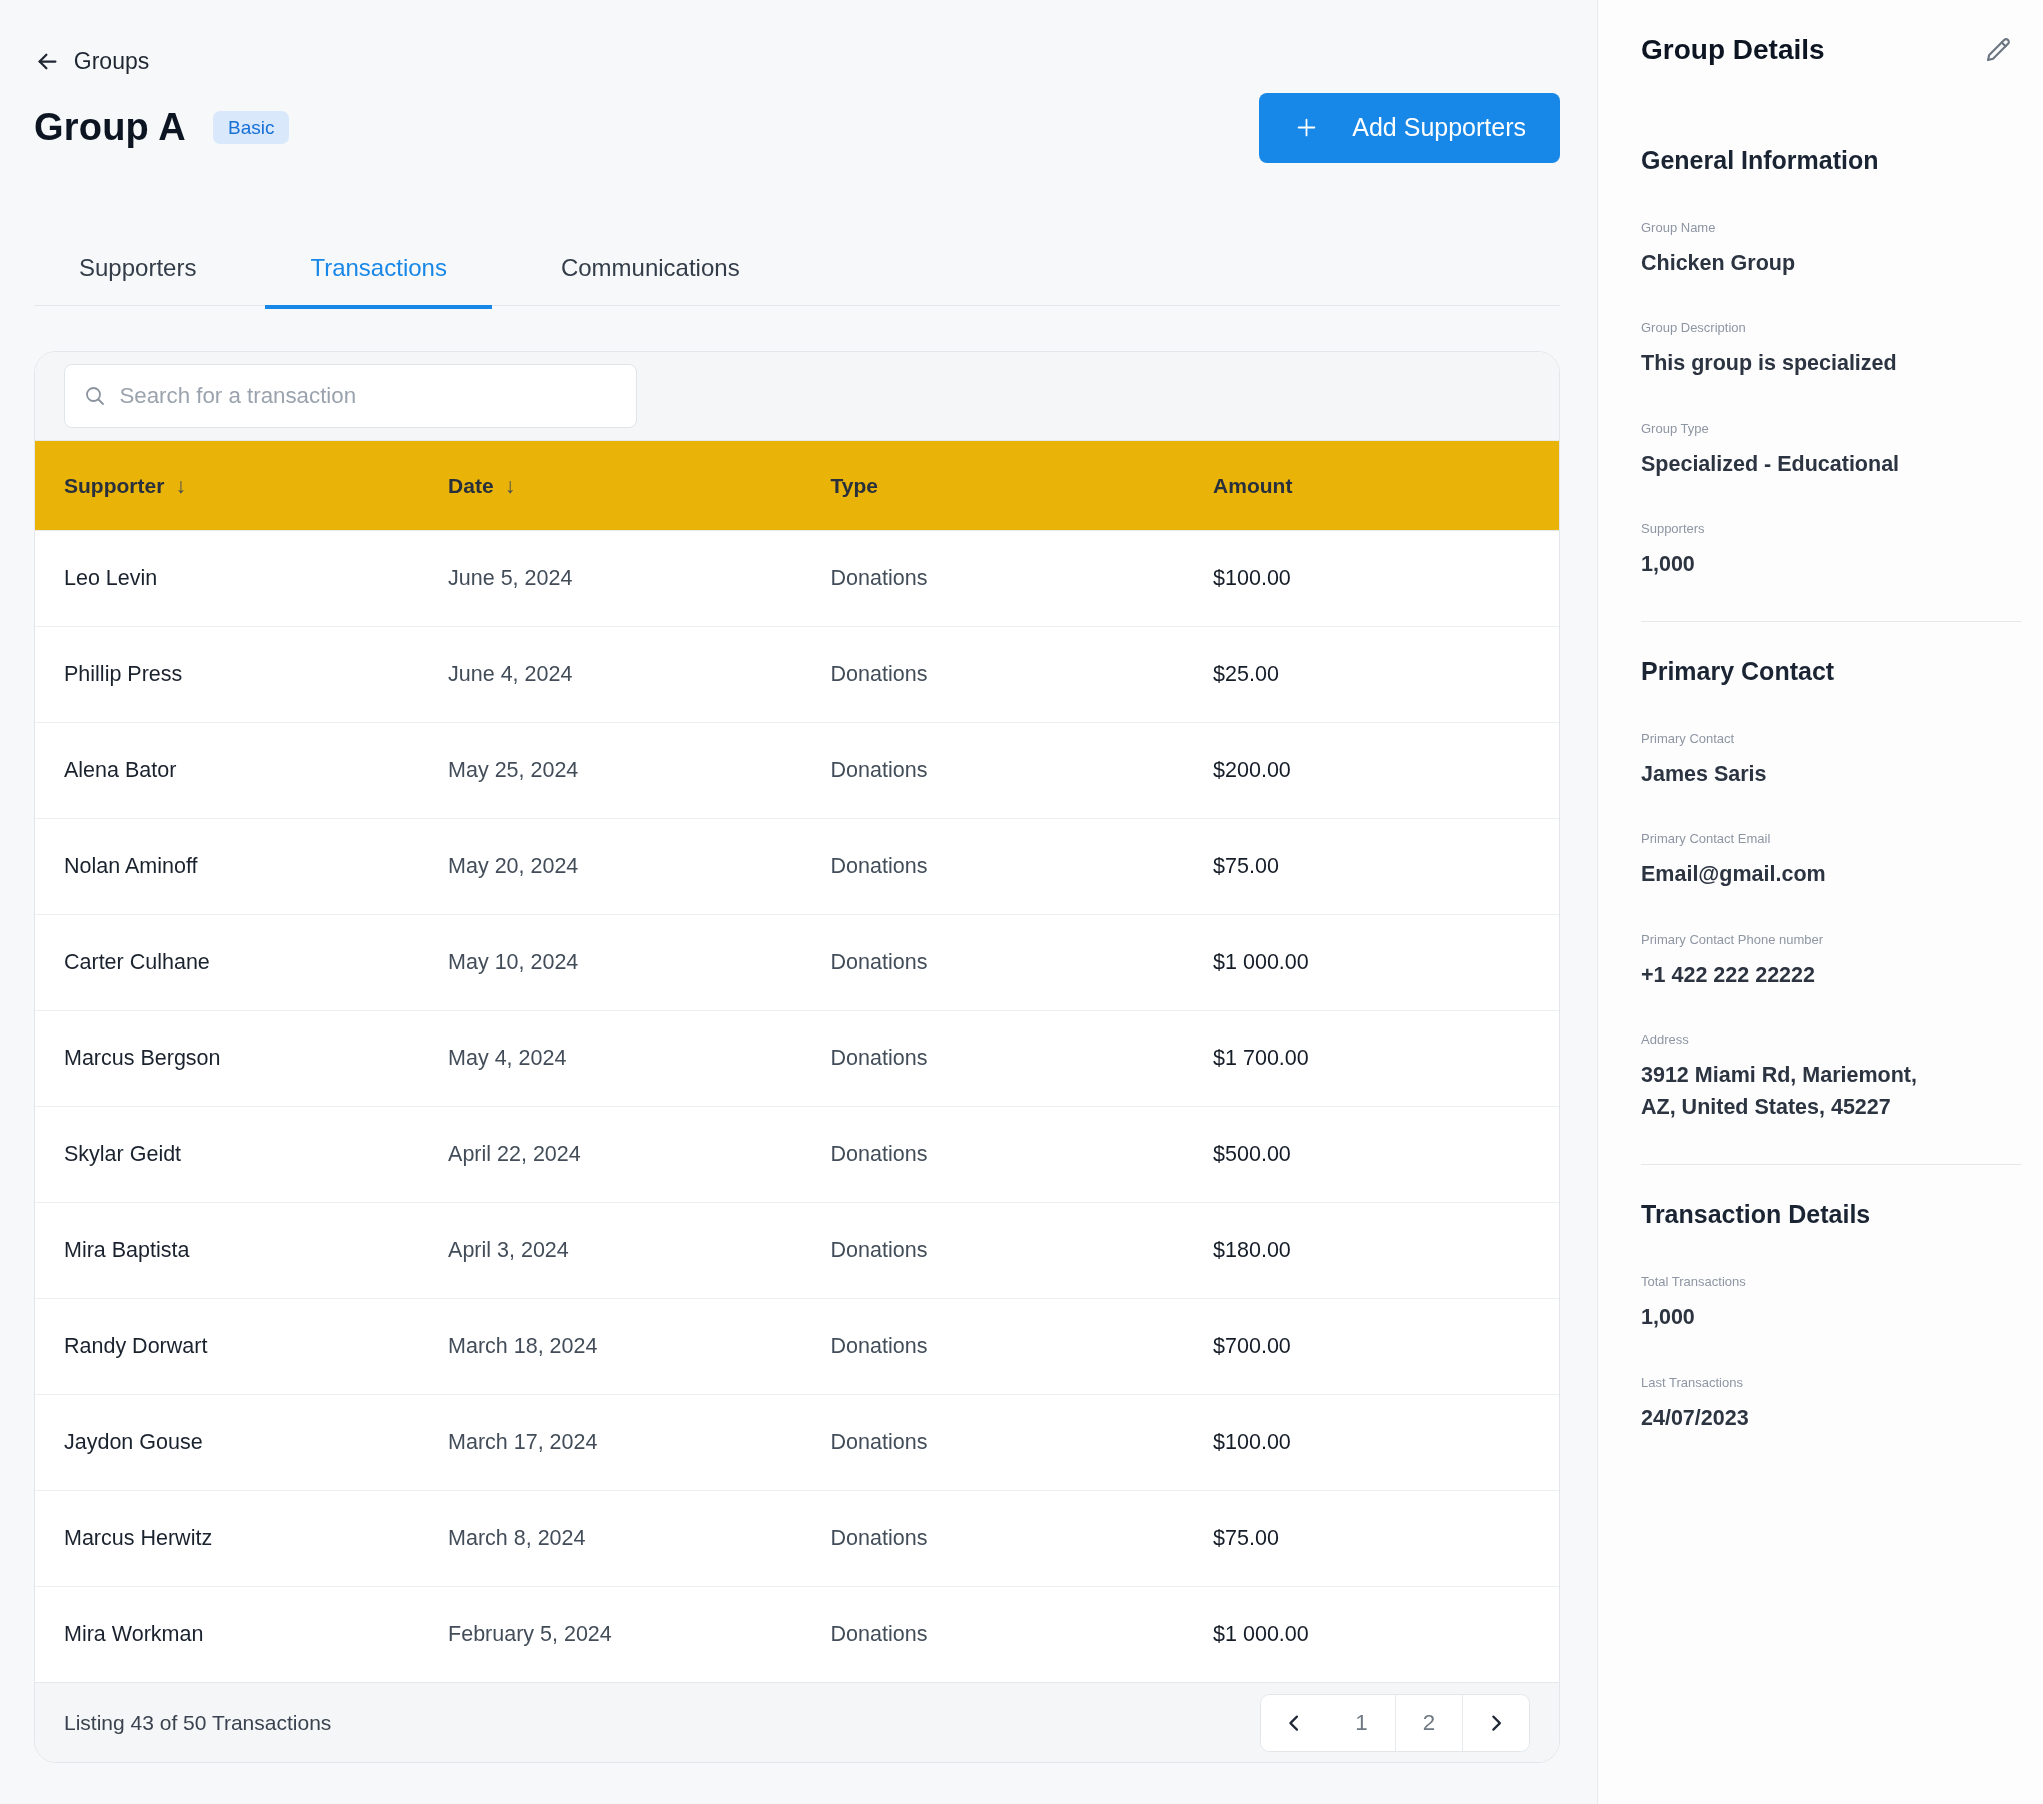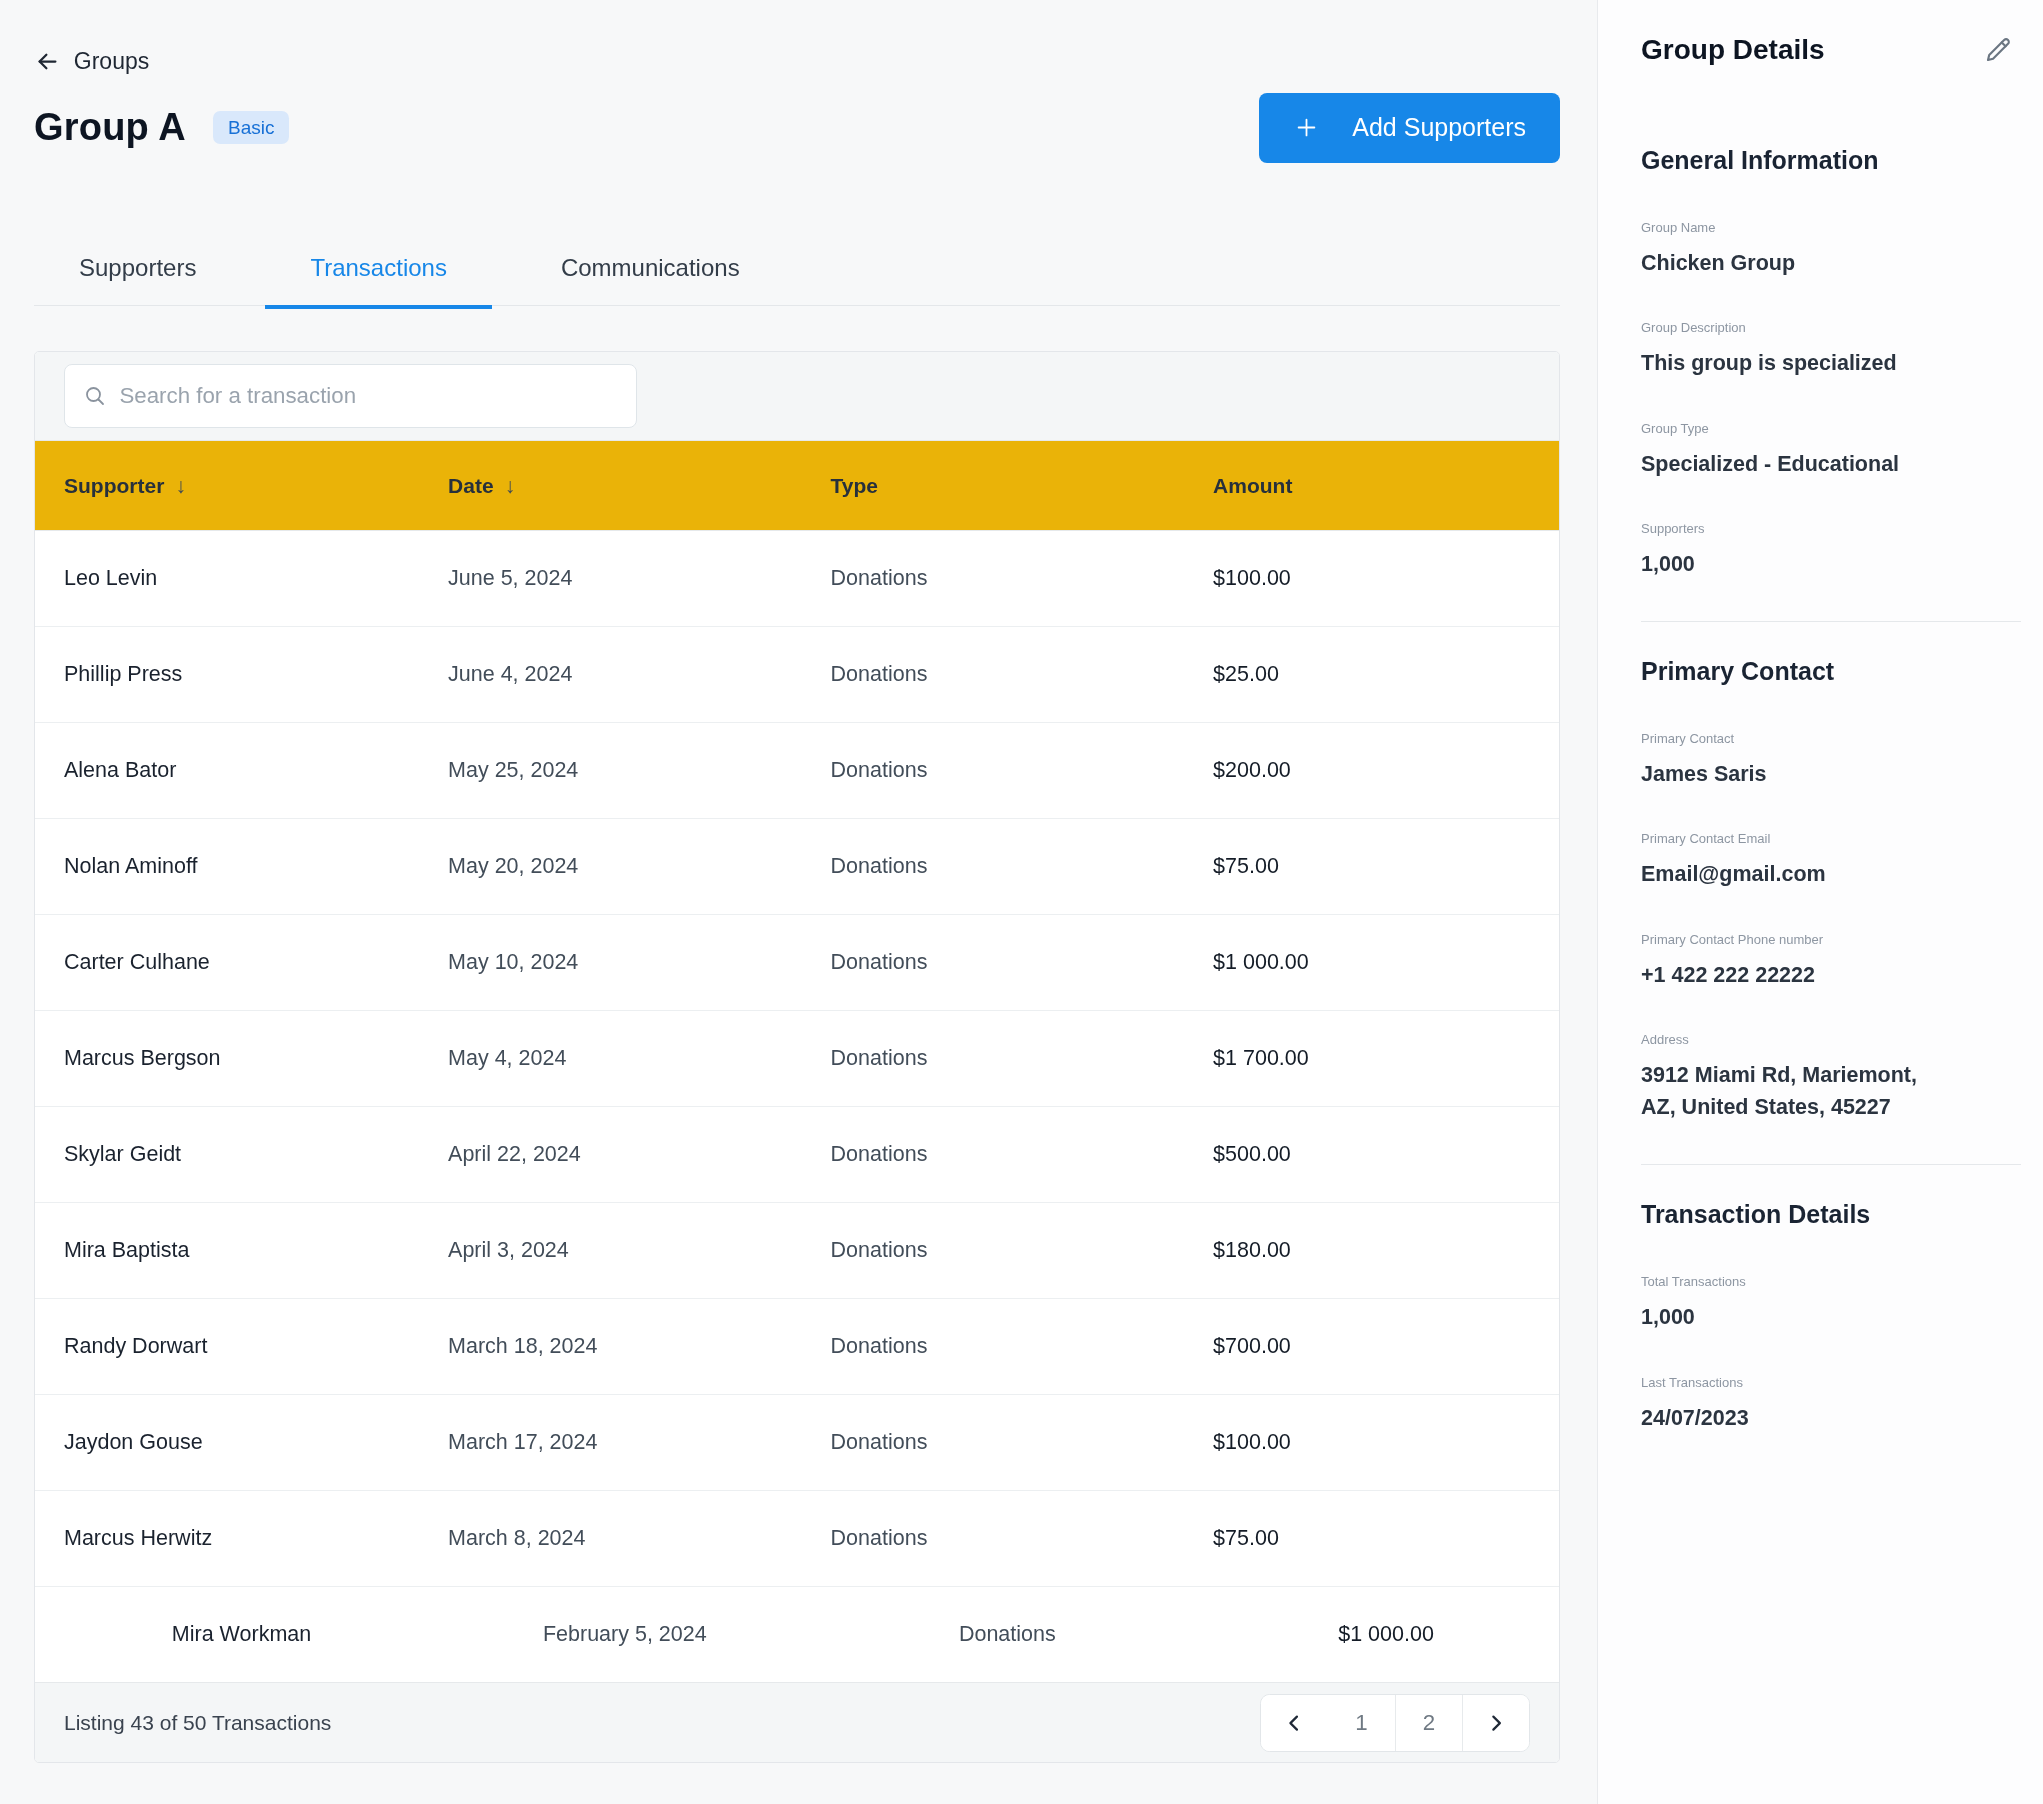--- a/index.html
+++ b/index.html
@@ -32,21 +32,21 @@
   .tabs { margin-top:89px; display:flex; border-bottom:1.6px solid #e4e7ea; }
   .tab {
     background:none; border:none; font-family:inherit; cursor:pointer;
     font-size:24px; font-weight:500; color:#333d49;
     padding:0 45px 21px; margin-right:24px; line-height:32px;
     border-bottom:4.8px solid transparent; margin-bottom:-3.2px;
   }
   .tab.active { color:#1787e8; border-bottom-color:#1787e8; }
   
   .card {
-    margin-top:45px; border:0.8px solid #e3e6ea; border-radius:5px;
+    margin-top:45px; border:0.8px solid #e3e6ea; border-radius:22px;
     background:#fff; overflow:hidden;
   }
   .search-row { background:#f4f6f7; padding:12px 29px; border-bottom:0.8px solid #e6e9eb; }
   .search-box {
     width:573px; height:64px; background:#fff; border:0.8px solid #dfe5e9;
     border-radius:8px; display:flex; align-items:center; padding:0 17.6px; gap:12.8px;
   }
   .search-box svg { width:24px; height:24px; flex:0 0 auto; display:block; }
   .search-box input {
     border:none; outline:none; flex:1; font-family:inherit;
@@ -57,21 +57,21 @@
   col.c1 { width:25.2%; } col.c2 { width:25.1%; } col.c3 { width:25.1%; } col.c4 { width:24.6%; }
   thead th {
     text-align:left; background:#eab308; height:89px; font-size:21px;
     font-weight:700; color:#27303c; padding-left:29px; border-bottom:0.8px solid #e6e9eb;
   }
   .sort { font-weight:400; color:#3f4a55; font-size:21px; margin-left:11.2px; }
   tbody td {
     height:96px; font-size:21.5px; padding-left:29px;
     border-bottom:0.8px solid #eceff1; background:#fff;
   }
-  tbody tr:last-child td { border-bottom:none;text-align:center; }
+  tbody tr:last-child td { border-bottom:none; }
   td.col-supporter { color:#1a222e; }
   td.col-date, td.col-type { color:#424d59; }
   td.col-amount { color:#141c27; }
   .card-footer {
     background:#f4f6f7; border-top:0.8px solid #e6e9eb; height:80px;
     display:flex; align-items:center; padding:16px 29px;
   }
   .listing { font-size:21px; color:#3a434f; }
   .pager {
     margin-left:auto; display:flex; background:#fff;

